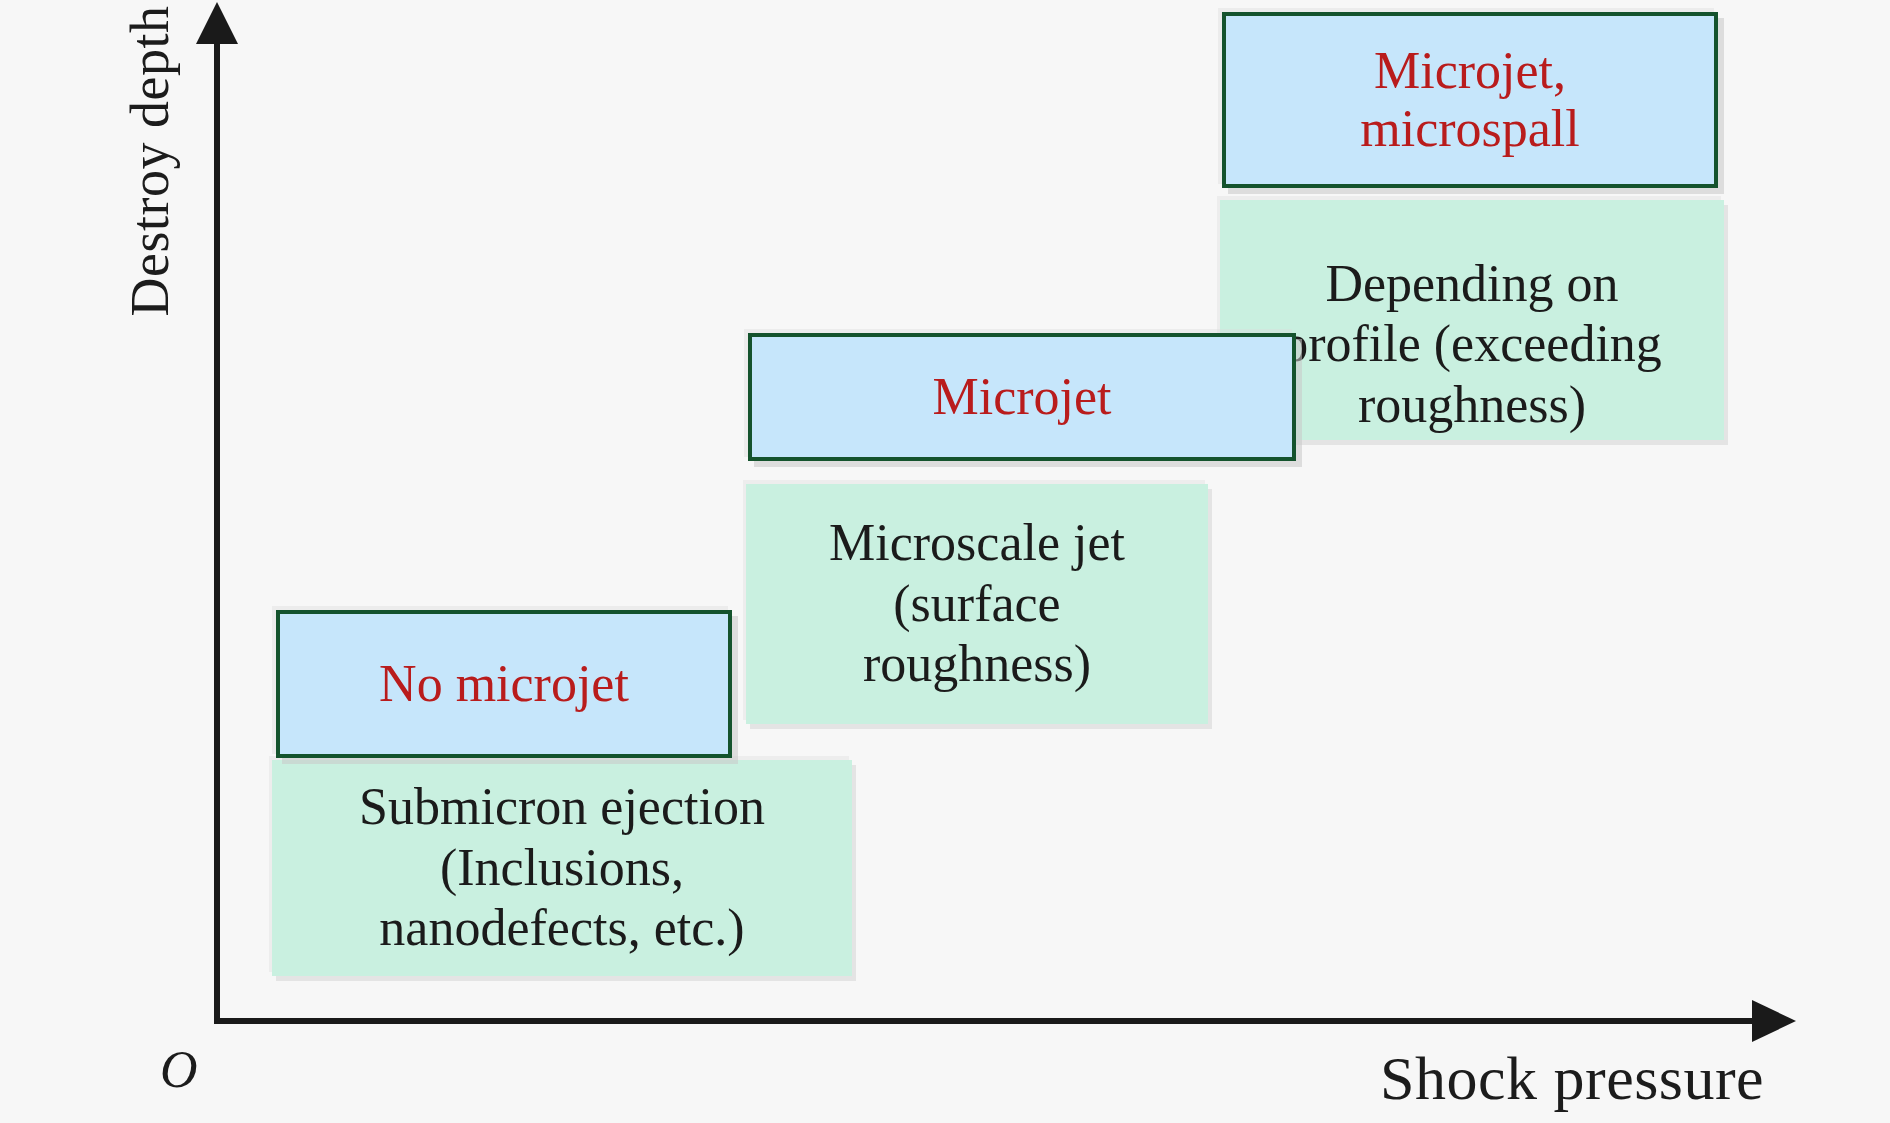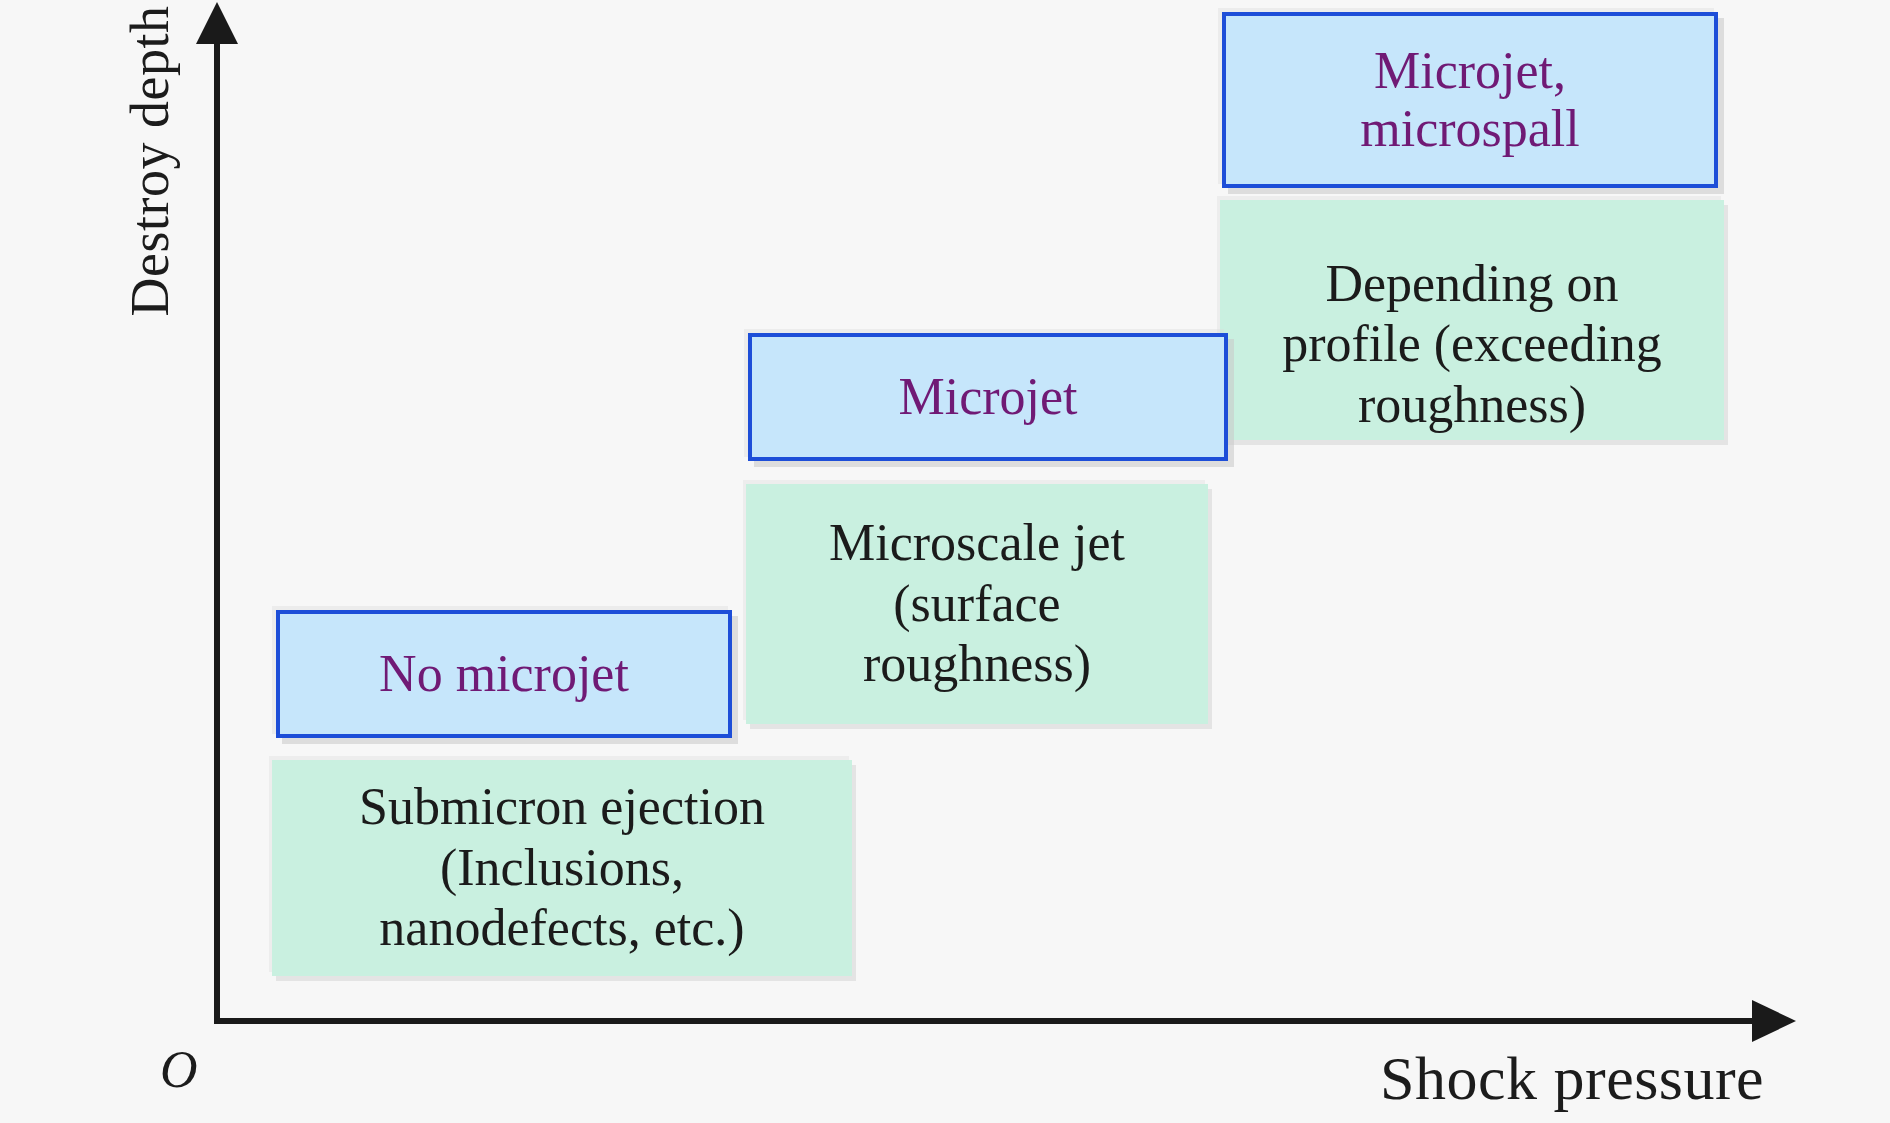--- a/index.html
+++ b/index.html
@@ -85,28 +85,28 @@
     top: 1040px;
     font-size: 52px;
     font-style: italic;
     color: #1c1c1c;
   }
 
   .blue-box {
     position: absolute;
     box-sizing: border-box;
     background: #c6e6fb;
-    border: 4px solid #1d4ed8;
+    border: 4px solid #14532d;
     box-shadow: 6px 6px 0 0 rgba(200,200,200,0.55),
                 -4px -4px 0 0 rgba(220,220,220,0.40);
     display: flex;
     align-items: center;
     justify-content: center;
     text-align: center;
-    color: #701a75;
+    color: #b91c1c;
     font-size: 52px;
     line-height: 1.12;
     padding: 6px 10px;
     z-index: 3;
   }
 
   .green-box {
     position: absolute;
     box-sizing: border-box;
     background: #c9f0e0;
@@ -120,25 +120,25 @@
     color: #1b1b1b;
     font-size: 52px;
     line-height: 1.17;
     padding: 4px 10px;
     z-index: 2;
   }
 
   .box-text { display: block; white-space: pre-line; }
 
   
-  #box-blue-1  { left: 276px; top: 610px;  width: 456px; height: 128px; }
+  #box-blue-1  { left: 276px; top: 610px;  width: 456px; height: 148px; }
   #box-green-1 { left: 272px; top: 760px;  width: 580px; height: 216px; }
 
   
-  #box-blue-2  { left: 748px; top: 333px;  width: 480px; height: 128px; }
+  #box-blue-2  { left: 748px; top: 333px;  width: 548px; height: 128px; }
   #box-green-2 { left: 746px; top: 484px;  width: 462px; height: 240px; }
 
   
   #box-blue-3  { left: 1222px; top: 12px;   width: 496px; height: 176px; }
   #box-green-3 { left: 1220px; top: 200px;  width: 504px; height: 240px; align-items: flex-end; }
 </style>
 </head>
 <body>
 
 <div id="canvas">

